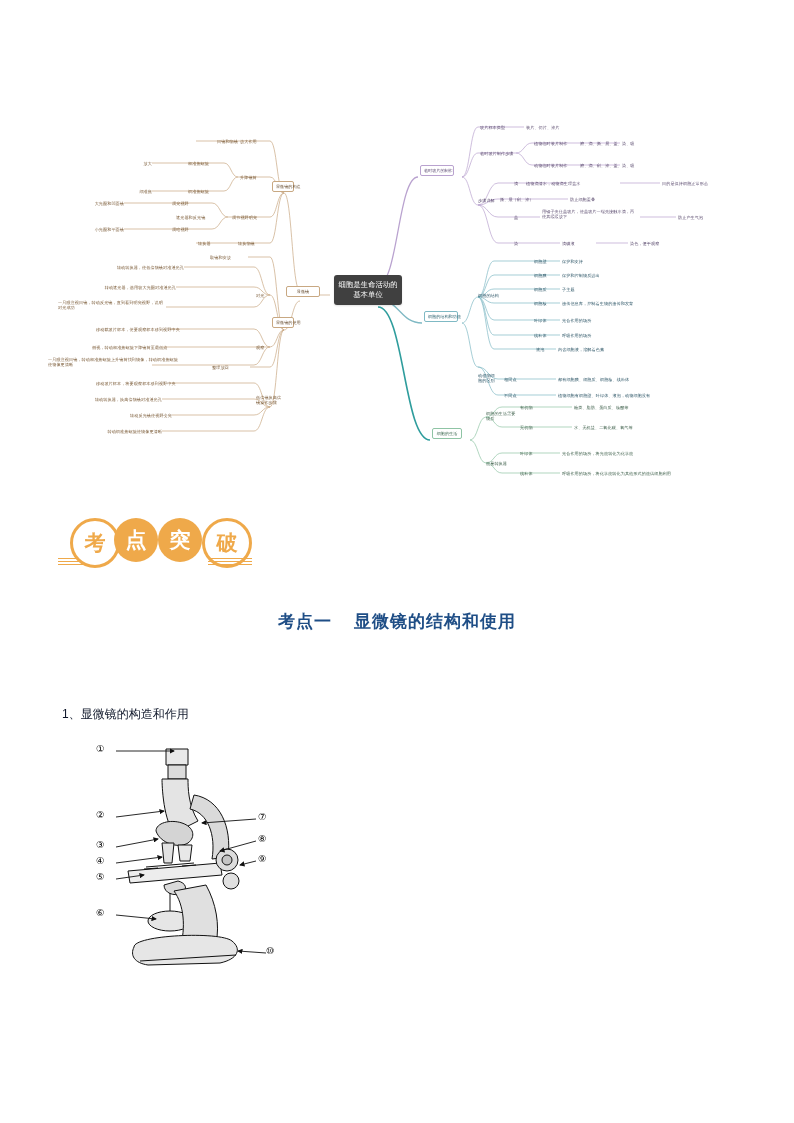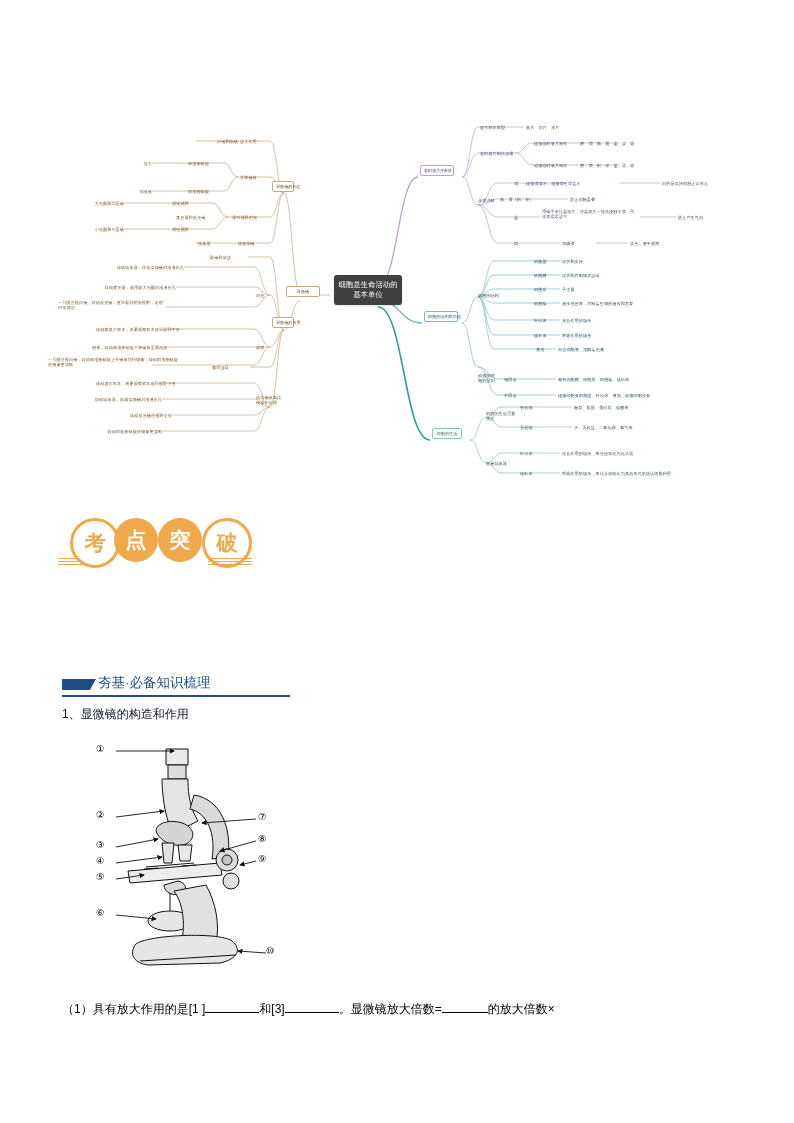--- a/index.html
+++ b/index.html
@@ -356,26 +356,24 @@
     <div class="circ" style="left:56px;">点</div>
     <div class="circ" style="left:100px;">突</div>
     <div class="circ ring" style="left:144px;">破</div>
     <div class="deco" style="left:150px;top:40px;width:44px;">
       <i></i>
         <i></i>
         <i></i>
     </div>
   </div>
 
-
-  <div class="sec2">
-    <span class="para"></span>
-    <span class="t">夯基·必备知识梳理</span>
-    <span class="ul"></span>
+  <div class="kd-title">
+    <span class="n">考点一</span><span>显微镜的结构和使用</span>
   </div>
+
 
   <div class="num-title">1、显微镜的构造和作用</div>
 
   <div class="fig">
     <svg width="230" height="250" viewBox="0 0 230 250">
       <g stroke="#111" fill="none" stroke-width="1">
 
         <path d="M96 14 L118 14 L118 30 L96 30 Z" fill="#e9e9e9"></path>
         <path d="M98 30 L116 30 L116 44 L98 44 Z" fill="#dcdcdc"></path>
 
@@ -431,17 +429,14 @@
     <span class="cal" style="left:26px;top:104px;">③</span>
     <span class="cal" style="left:26px;top:120px;">④</span>
     <span class="cal" style="left:26px;top:136px;">⑤</span>
     <span class="cal" style="left:26px;top:172px;">⑥</span>
     <span class="cal" style="left:188px;top:76px;">⑦</span>
     <span class="cal" style="left:188px;top:98px;">⑧</span>
     <span class="cal" style="left:188px;top:118px;">⑨</span>
     <span class="cal" style="left:196px;top:210px;">⑩</span>
   </div>
 
-  <div class="qline">
-    <span>（1）具有放大作用的是[1 ]</span><span class="blank b-long"></span><span>和[3]</span><span class="blank b-long"></span><span>。显微镜放大倍数=</span><span class="blank b-mid"></span><span>的放大倍数×</span>
-  </div>
 
 </div>
 
 </body></html>

